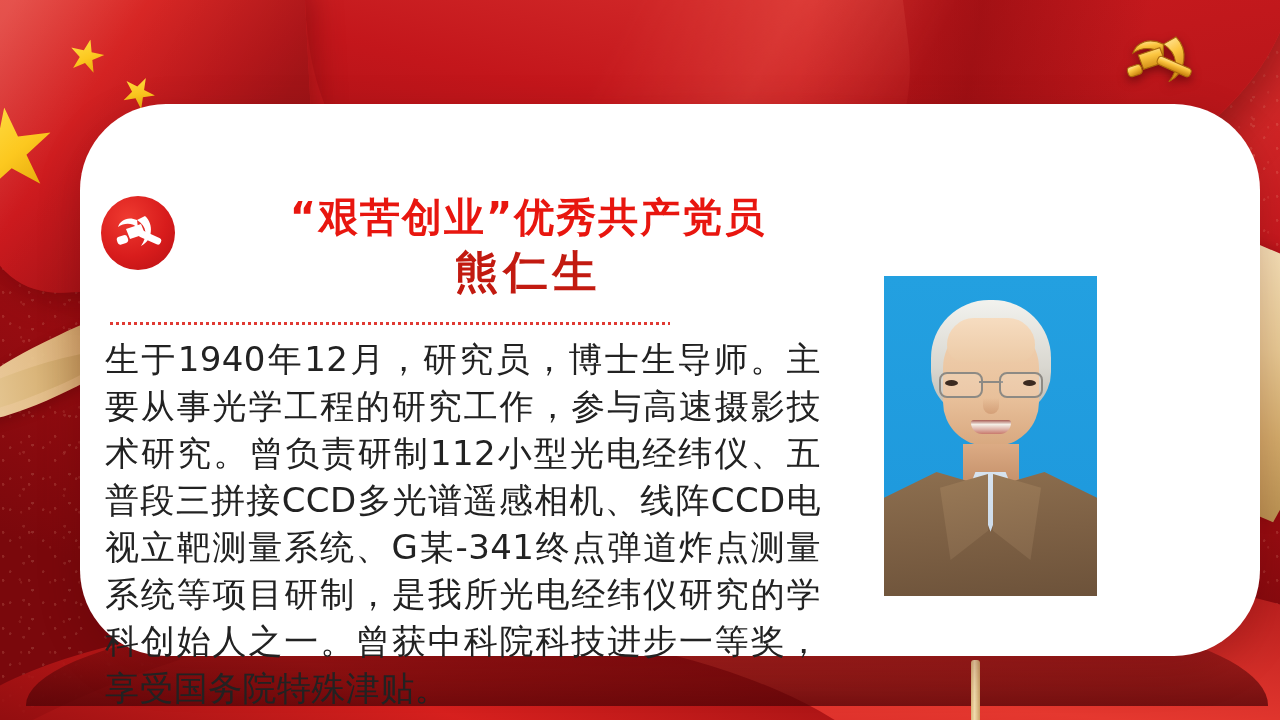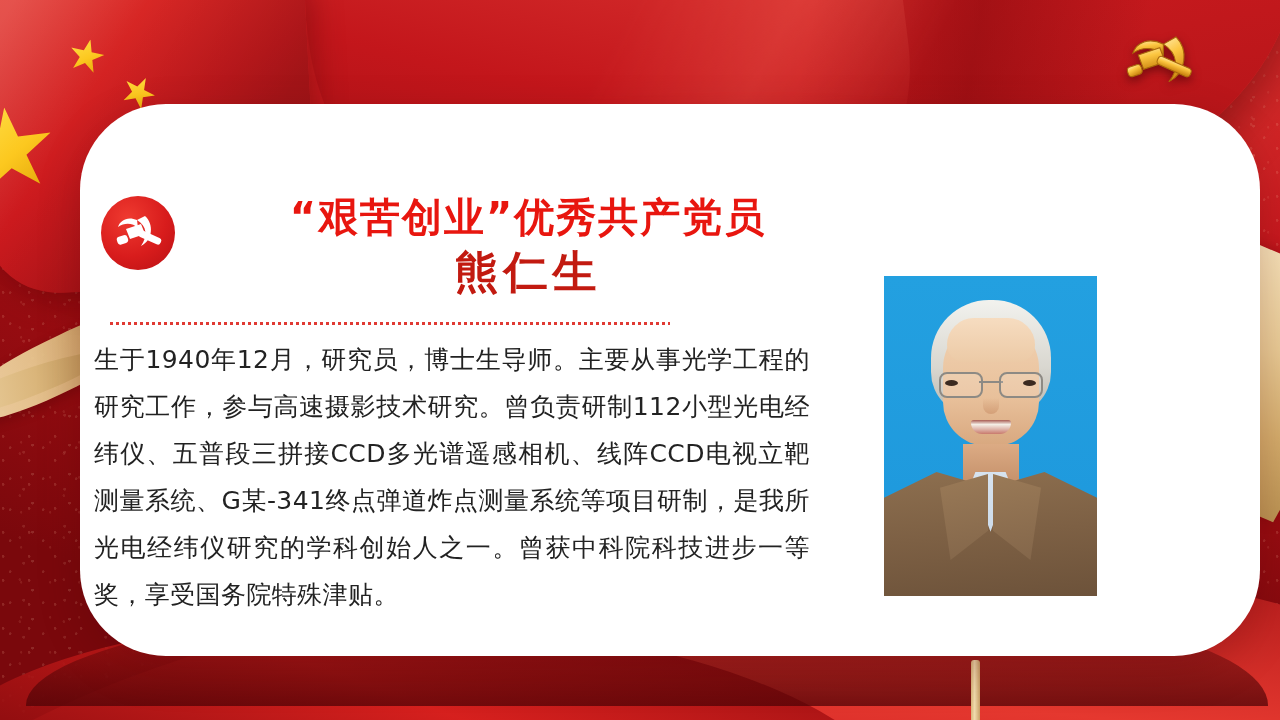--- a/index.html
+++ b/index.html
@@ -242,25 +242,25 @@
     top: 218px;
     width: 560px;
     height: 3px;
     background-image: linear-gradient(90deg, #e03a33 0 3px, transparent 3px 6px);
     background-size: 6px 3px;
     background-repeat: repeat-x;
   }
 
   .body-text {
     position: absolute;
-    left: 14px;
+    left: 25px;
     top: 232px;
     width: 716px;
     font-family: "DejaVu Sans", "Liberation Sans", sans-serif;
-    font-size: 25px;
+    font-size: 34px;
     line-height: 47px;
     color: #222222;
     letter-spacing: .4px;
     text-align: justify;
     text-justify: inter-character;
   }
 
   
   .photo {
     position: absolute;

